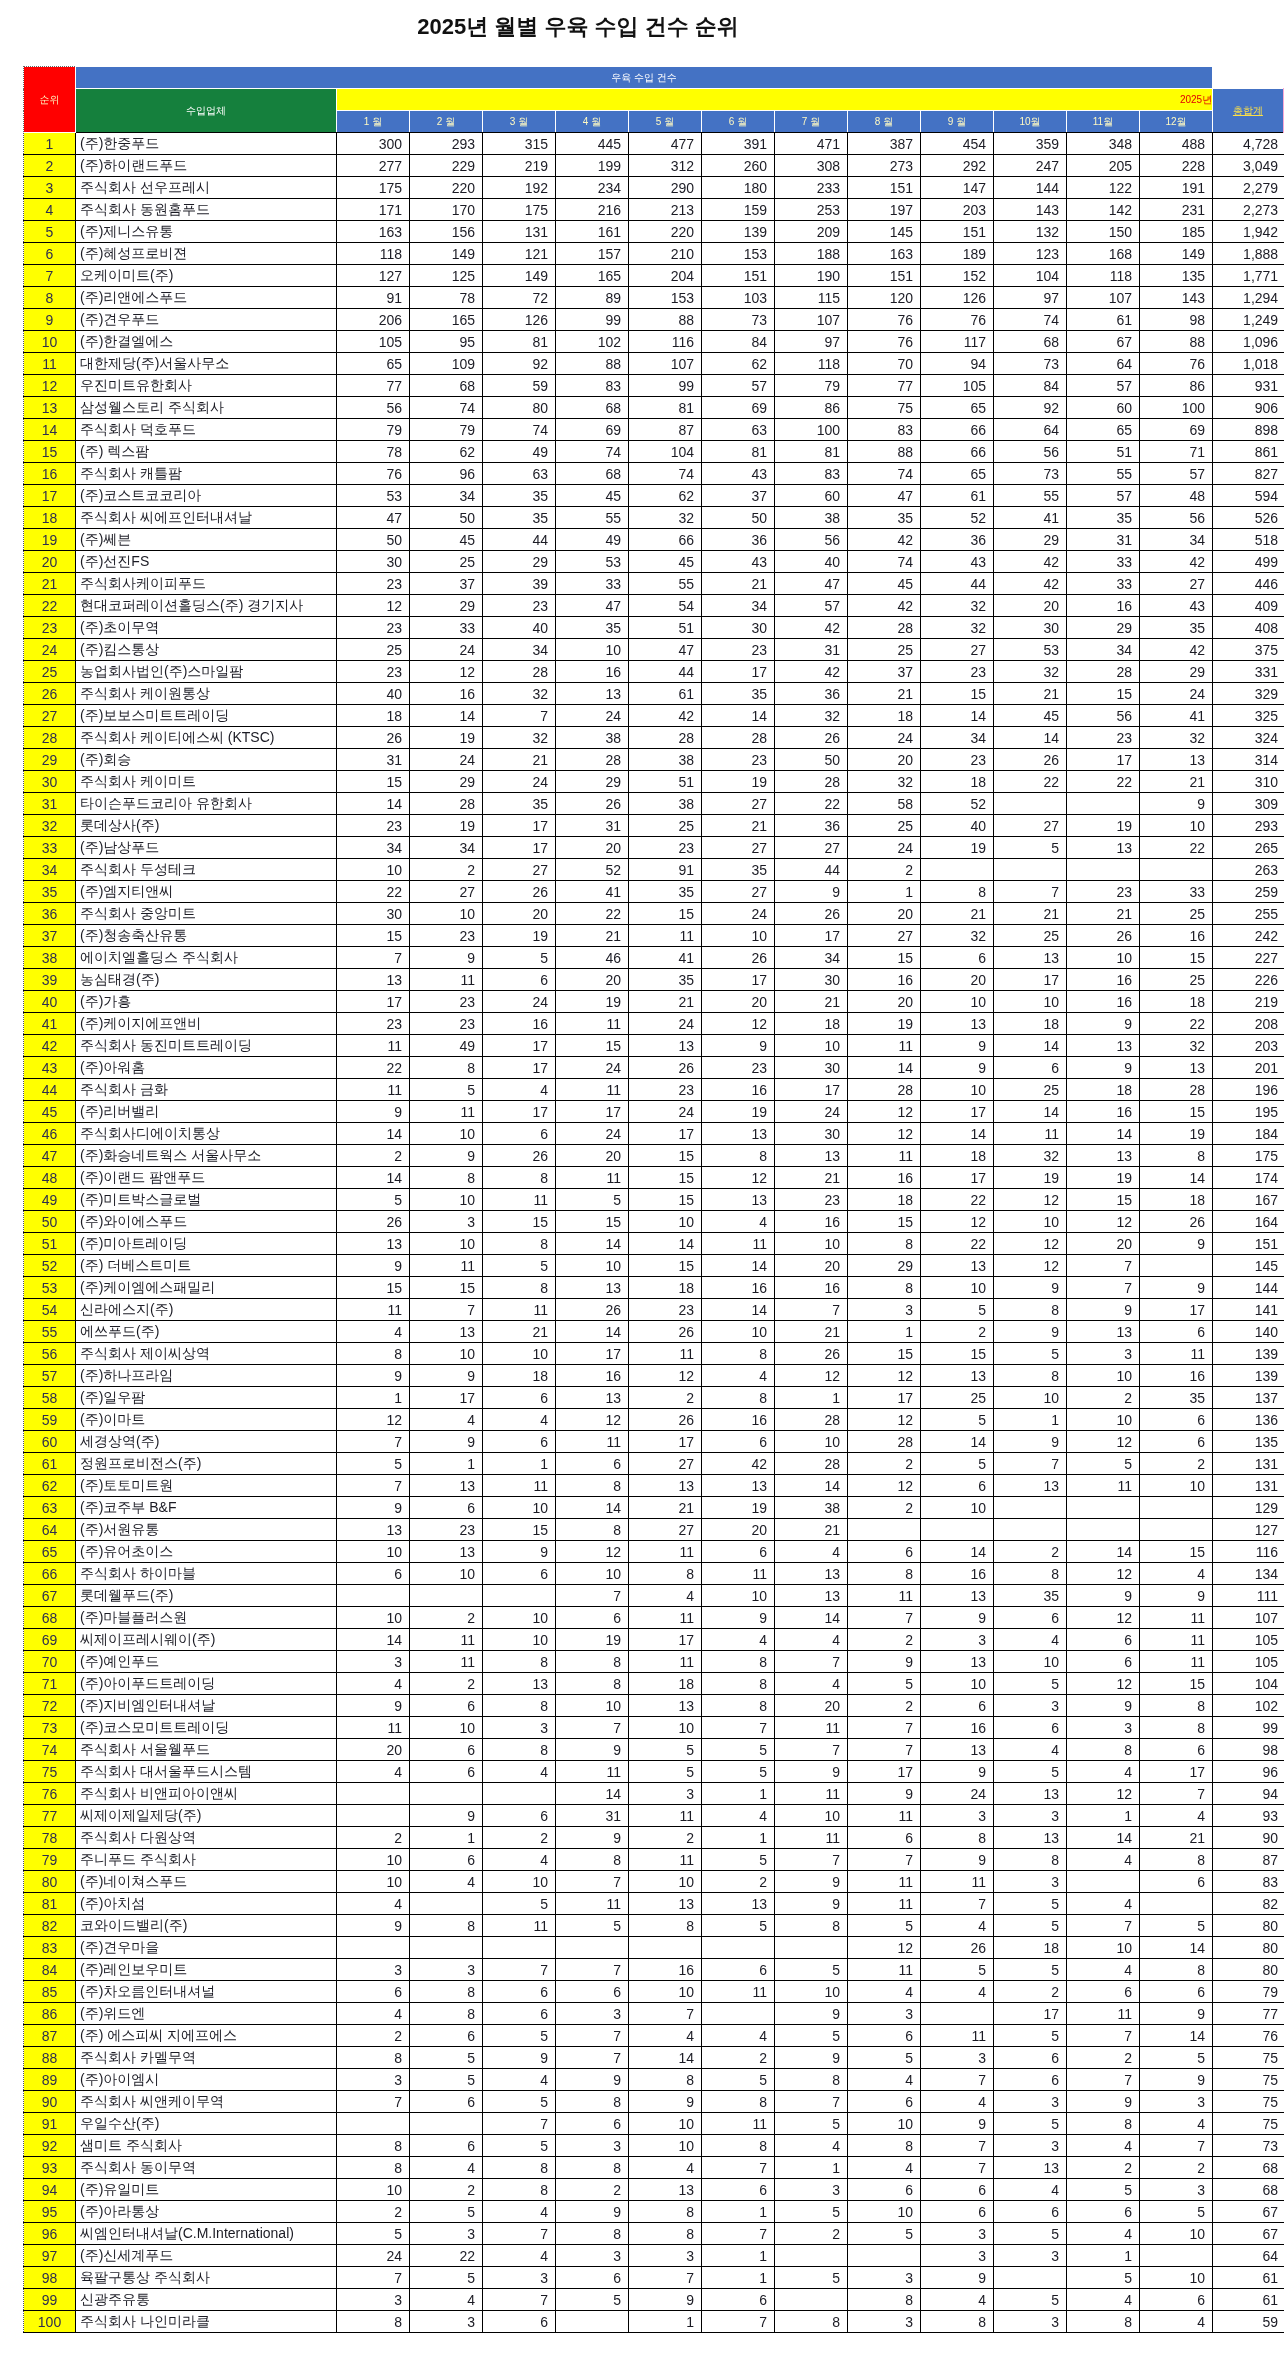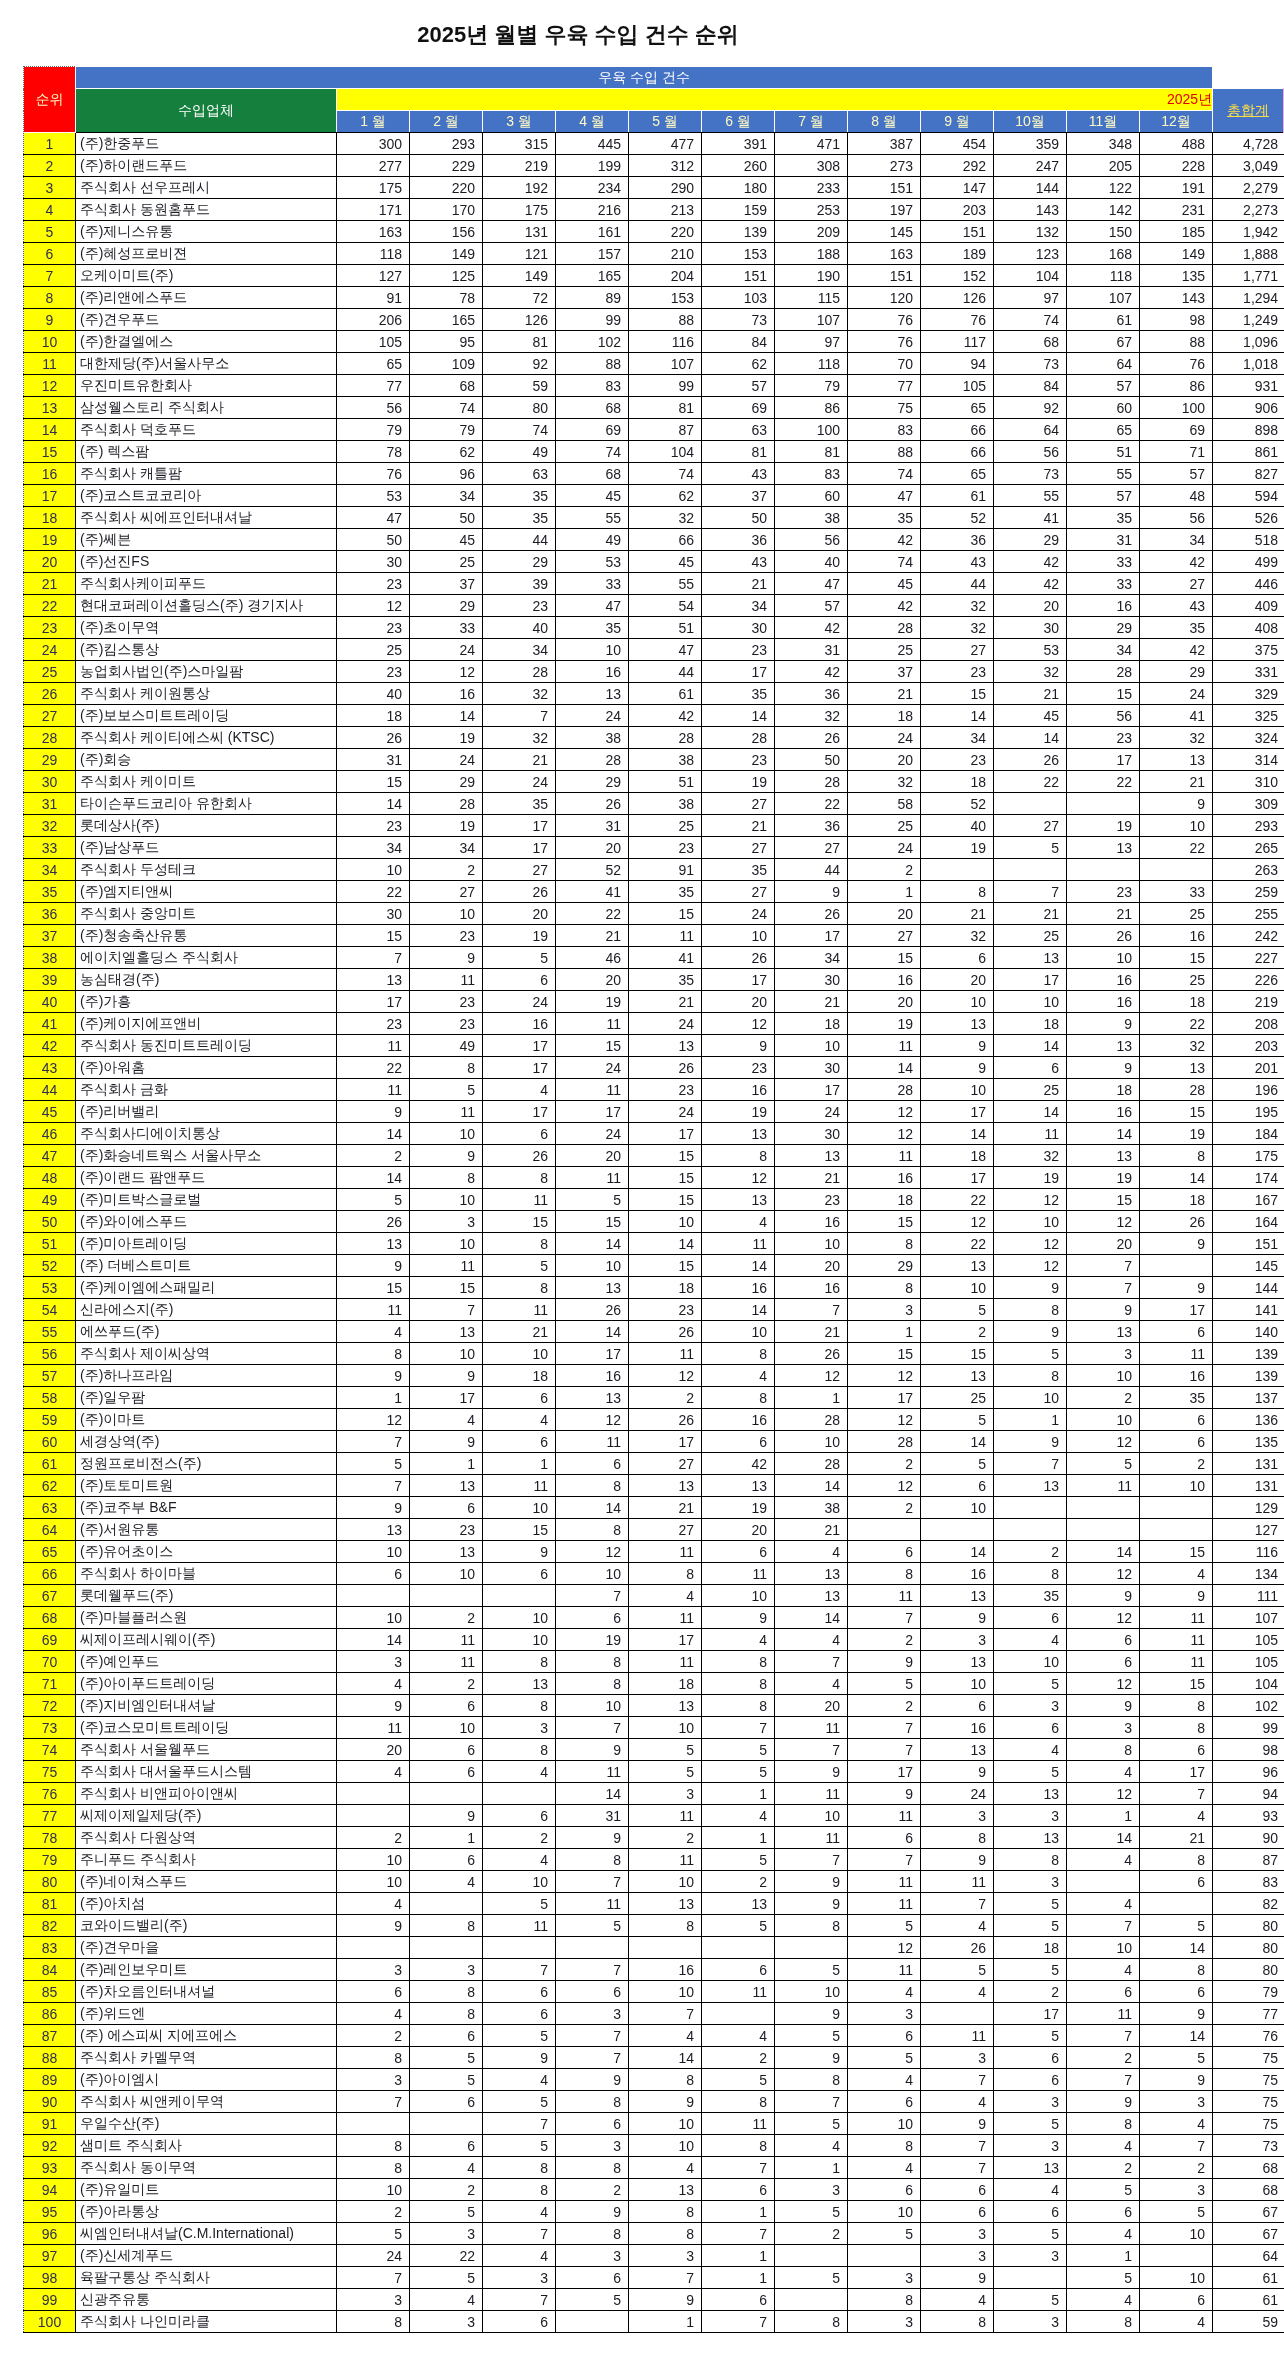--- a/index.html
+++ b/index.html
@@ -2,37 +2,37 @@
 <html><head>
 <meta charset="utf-8">
 <style>
   html,body{margin:0;padding:0;background:#ffffff;}
   body{
     width:1284px;height:2355px;position:relative;overflow:hidden;
     font-family:"Liberation Sans","DejaVu Sans",sans-serif;
     -webkit-font-smoothing:antialiased;
   }
   .page-title{
-    position:absolute;top:20px;left:23px;width:1110px;
+    position:absolute;top:12px;left:23px;width:1110px;
     text-align:center;font-size:22px;font-weight:bold;color:#111111;
     letter-spacing:0px;
   }
   .brand-logo{
     position:absolute;top:41px;left:28px;
     font-size:15px;font-weight:bold;color:#f58282;letter-spacing:0.5px;margin-top:40px;
   }
   table.rank-table{
     position:absolute;top:66px;left:23px;width:1261px;
     border-collapse:collapse;table-layout:fixed;
   }
   col.c-rank{width:52px;} col.c-name{width:261px;}
   col.c-month{width:73px;} col.c-total{width:72px;}
 
   thead th{
-    padding:0;font-weight:normal;font-size:14px;height:21px;
+    padding:0;font-weight:normal;font-size:10px;height:21px;
     border:1px solid #ffffff;text-align:center;vertical-align:middle;
     white-space:nowrap;overflow:hidden;
   }
   th.rank-h{
     background:#ff0000;color:#fef9c3;
     border-left:1px dotted #666666;border-top:1px dotted #666666;
   }
   th.group-h{background:#4472c4;color:#ffffff;}
   th.imp-h{background:#15803d;color:#ffffff;border-bottom:1px solid #000;}
   th.year-h{background:#ffff00;color:#e00000;text-align:right;}

